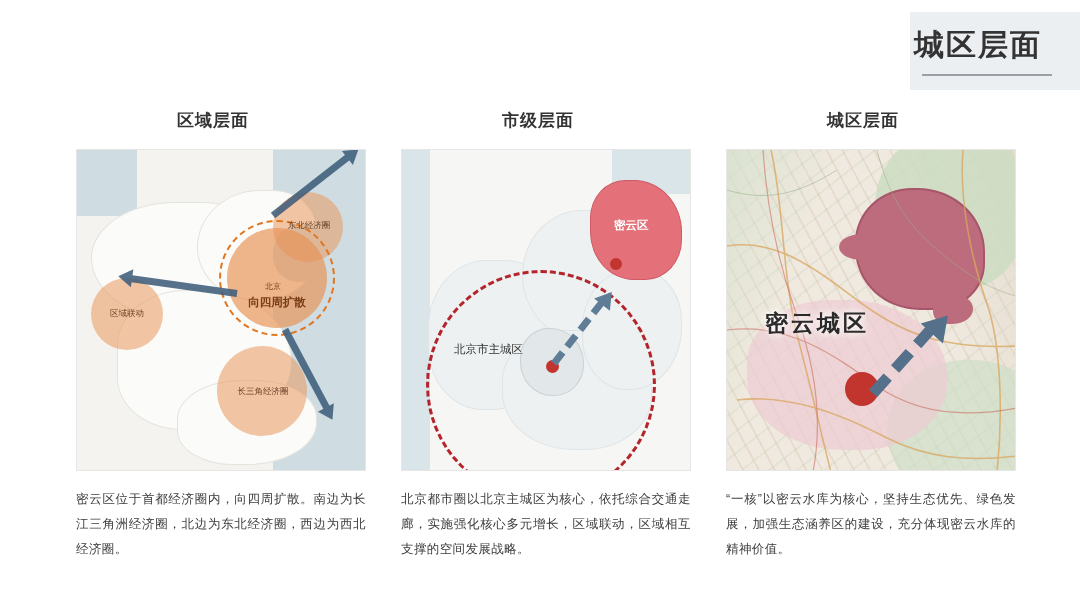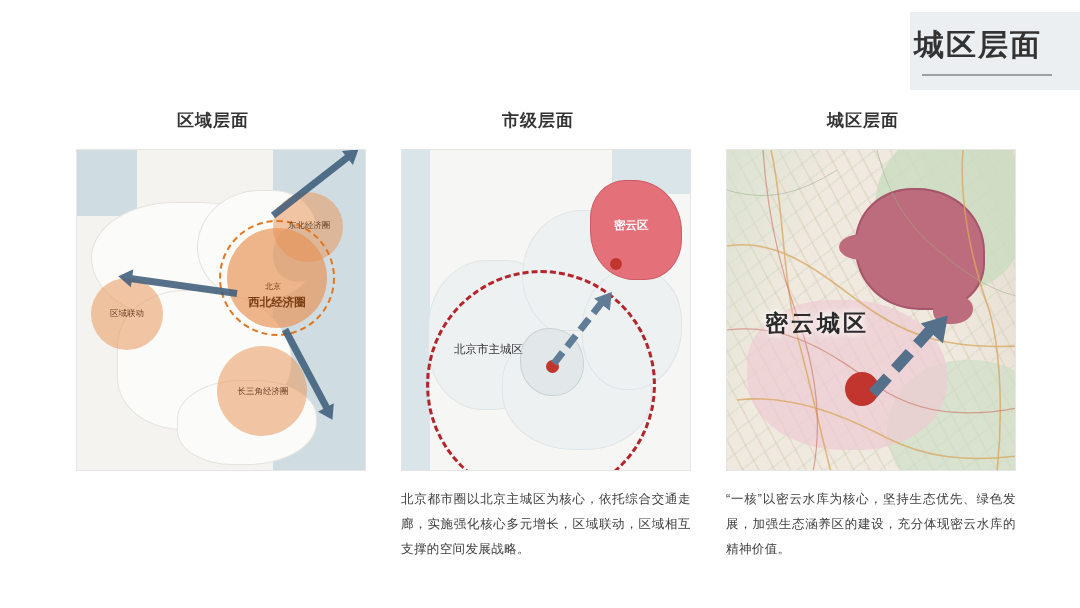--- a/index.html
+++ b/index.html
@@ -412,26 +412,27 @@
       <div class="blob b-ne"></div>
       <div class="blob b-se"></div>
       <div class="blob b-main"></div>
       <div class="ring"></div>
 
       <div class="arrow arr-ne"></div>
       <div class="arrow arr-sw"></div>
       <div class="arrow arr-se"></div>
 
       <div class="lbl-city">北京</div>
-      <div class="lbl-main">西北经济圈</div>
+      <div class="lbl-main">向四周扩散</div>
       <div class="blob-label lbl-ne">东北经济圈</div>
       <div class="blob-label lbl-nw">区域联动</div>
       <div class="blob-label lbl-se">长三角经济圈</div>
     </div>
 
+    <div class="caption">密云区位于首都经济圈内，向四周扩散。南边为长江三角洲经济圈，北边为东北经济圈，西边为西北经济圈。</div>
   </div>
 
   <div class="column" id="col-3">
     <div class="col-title">城区层面</div>
 
     <div class="map-frame" id="map3">
       <div class="topo"></div>
       <div class="green-ne"></div>
       <div class="green-s"></div>
       <div class="urban-pink"></div>

